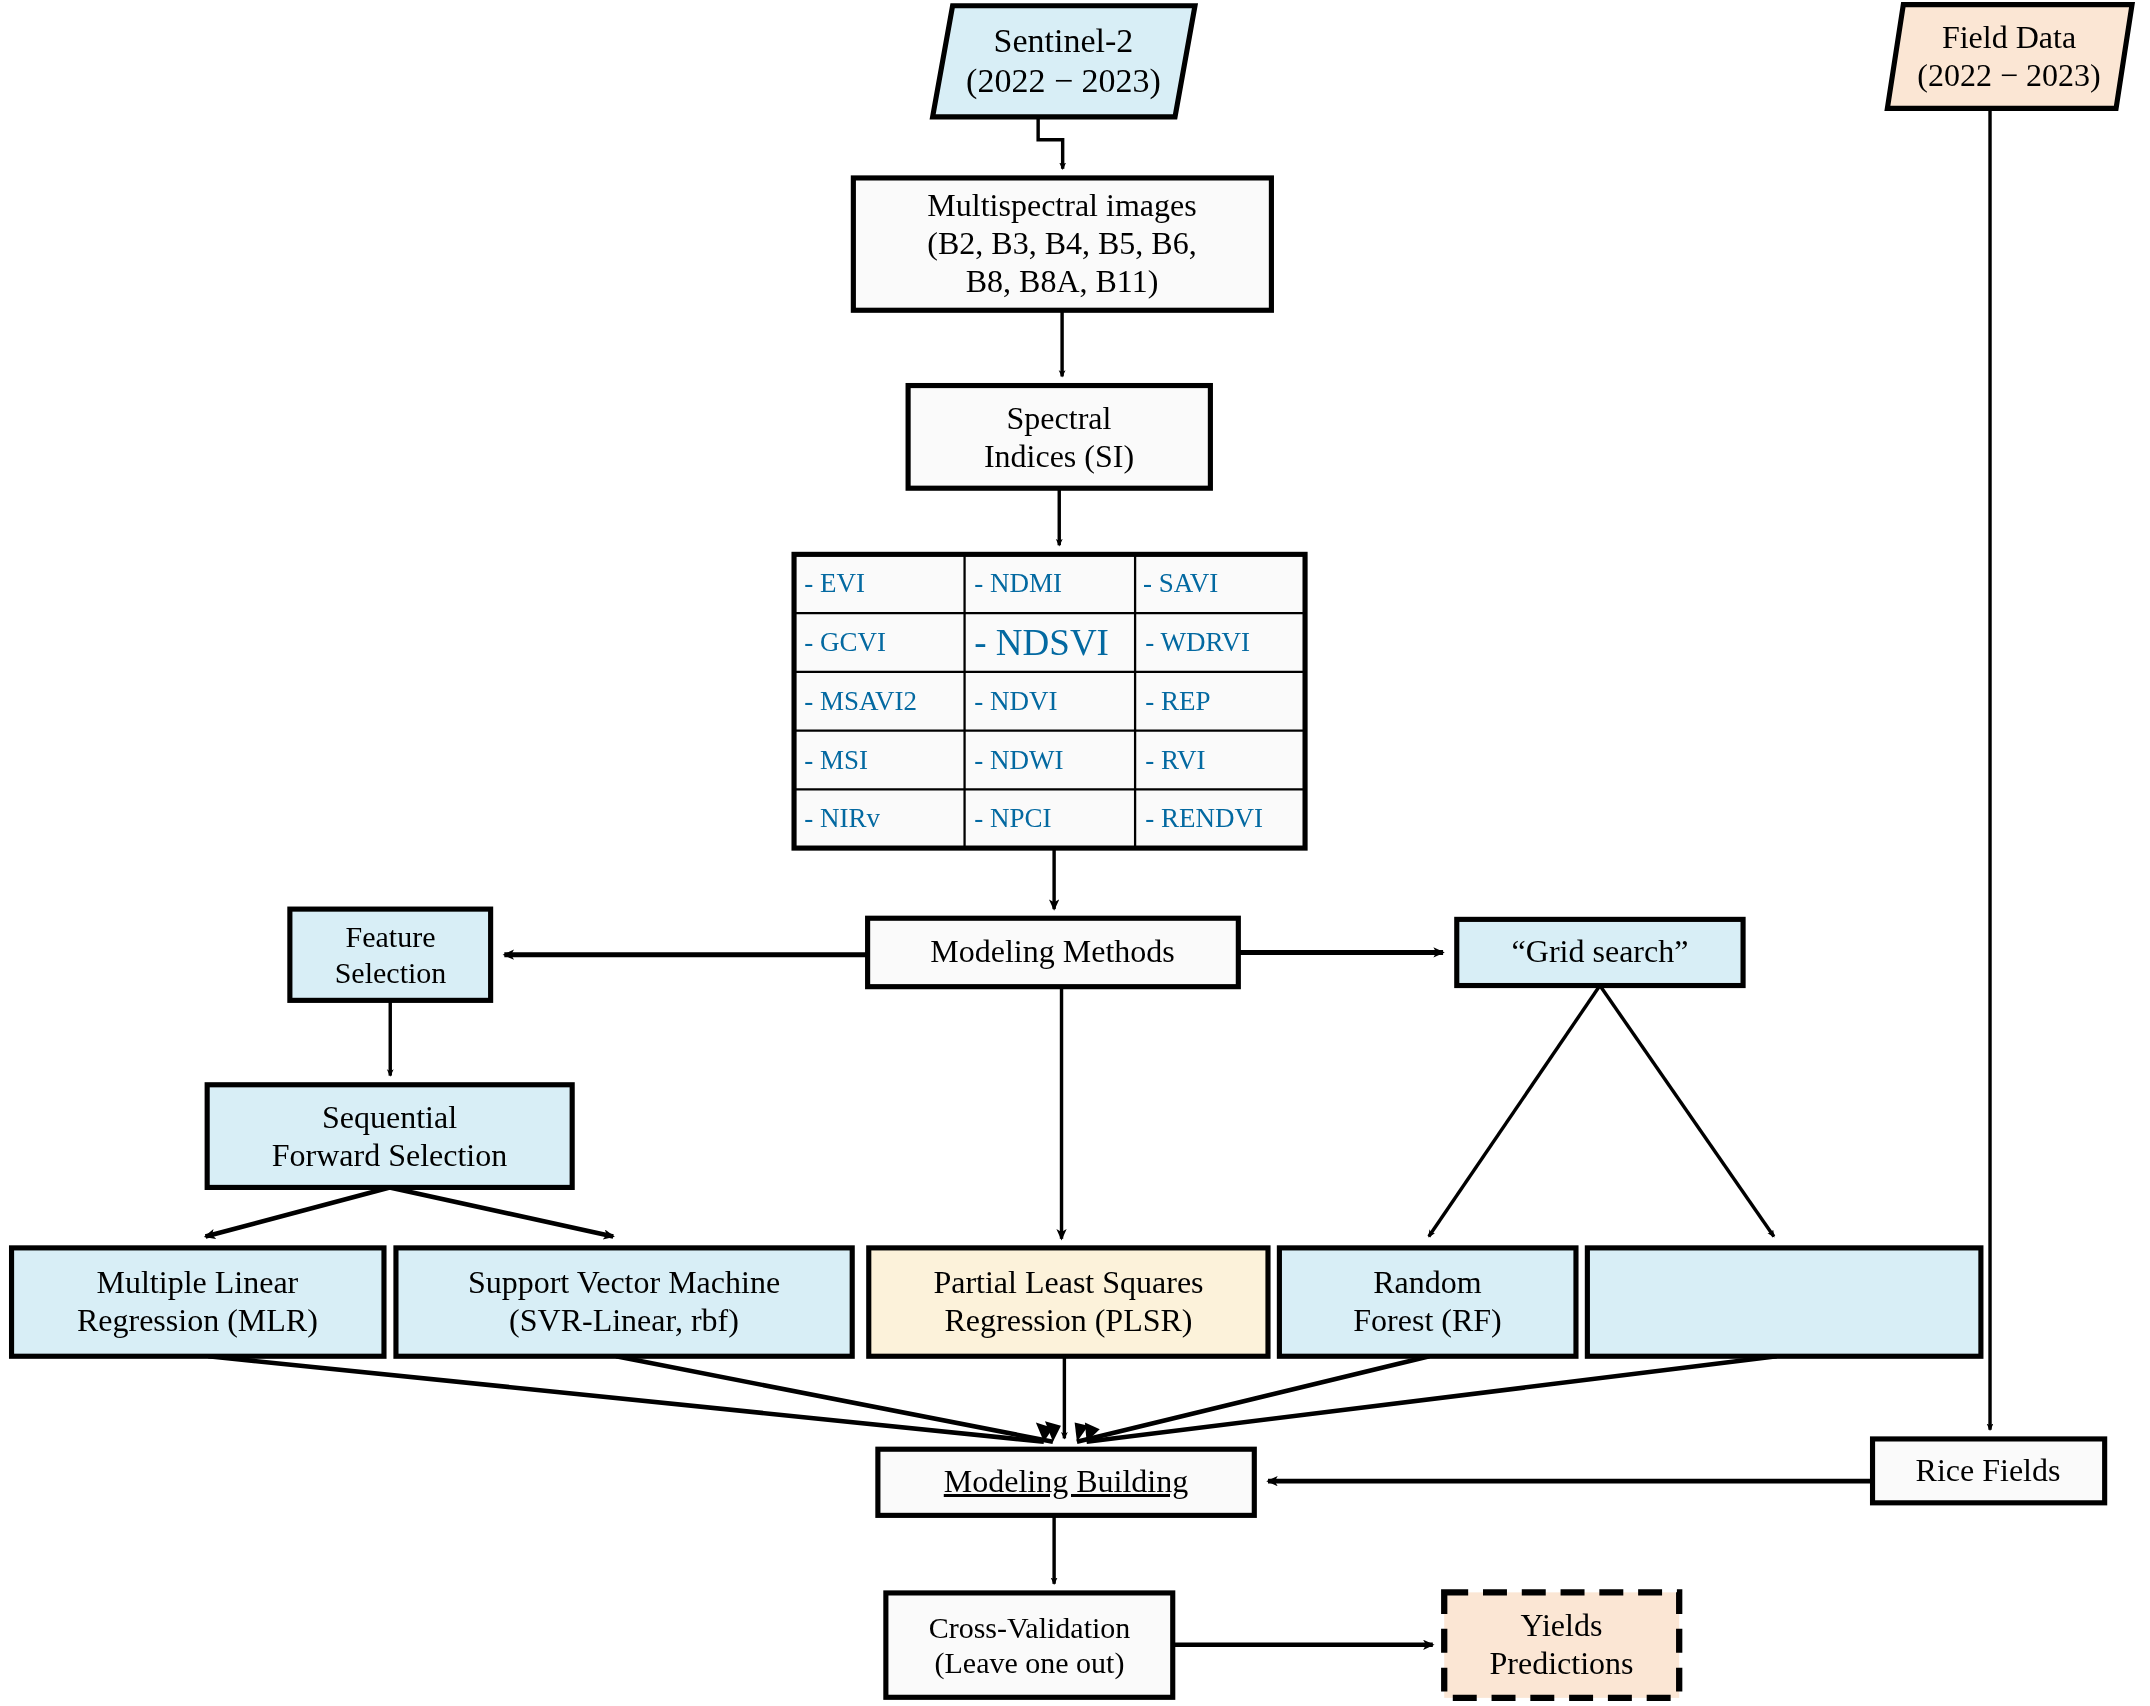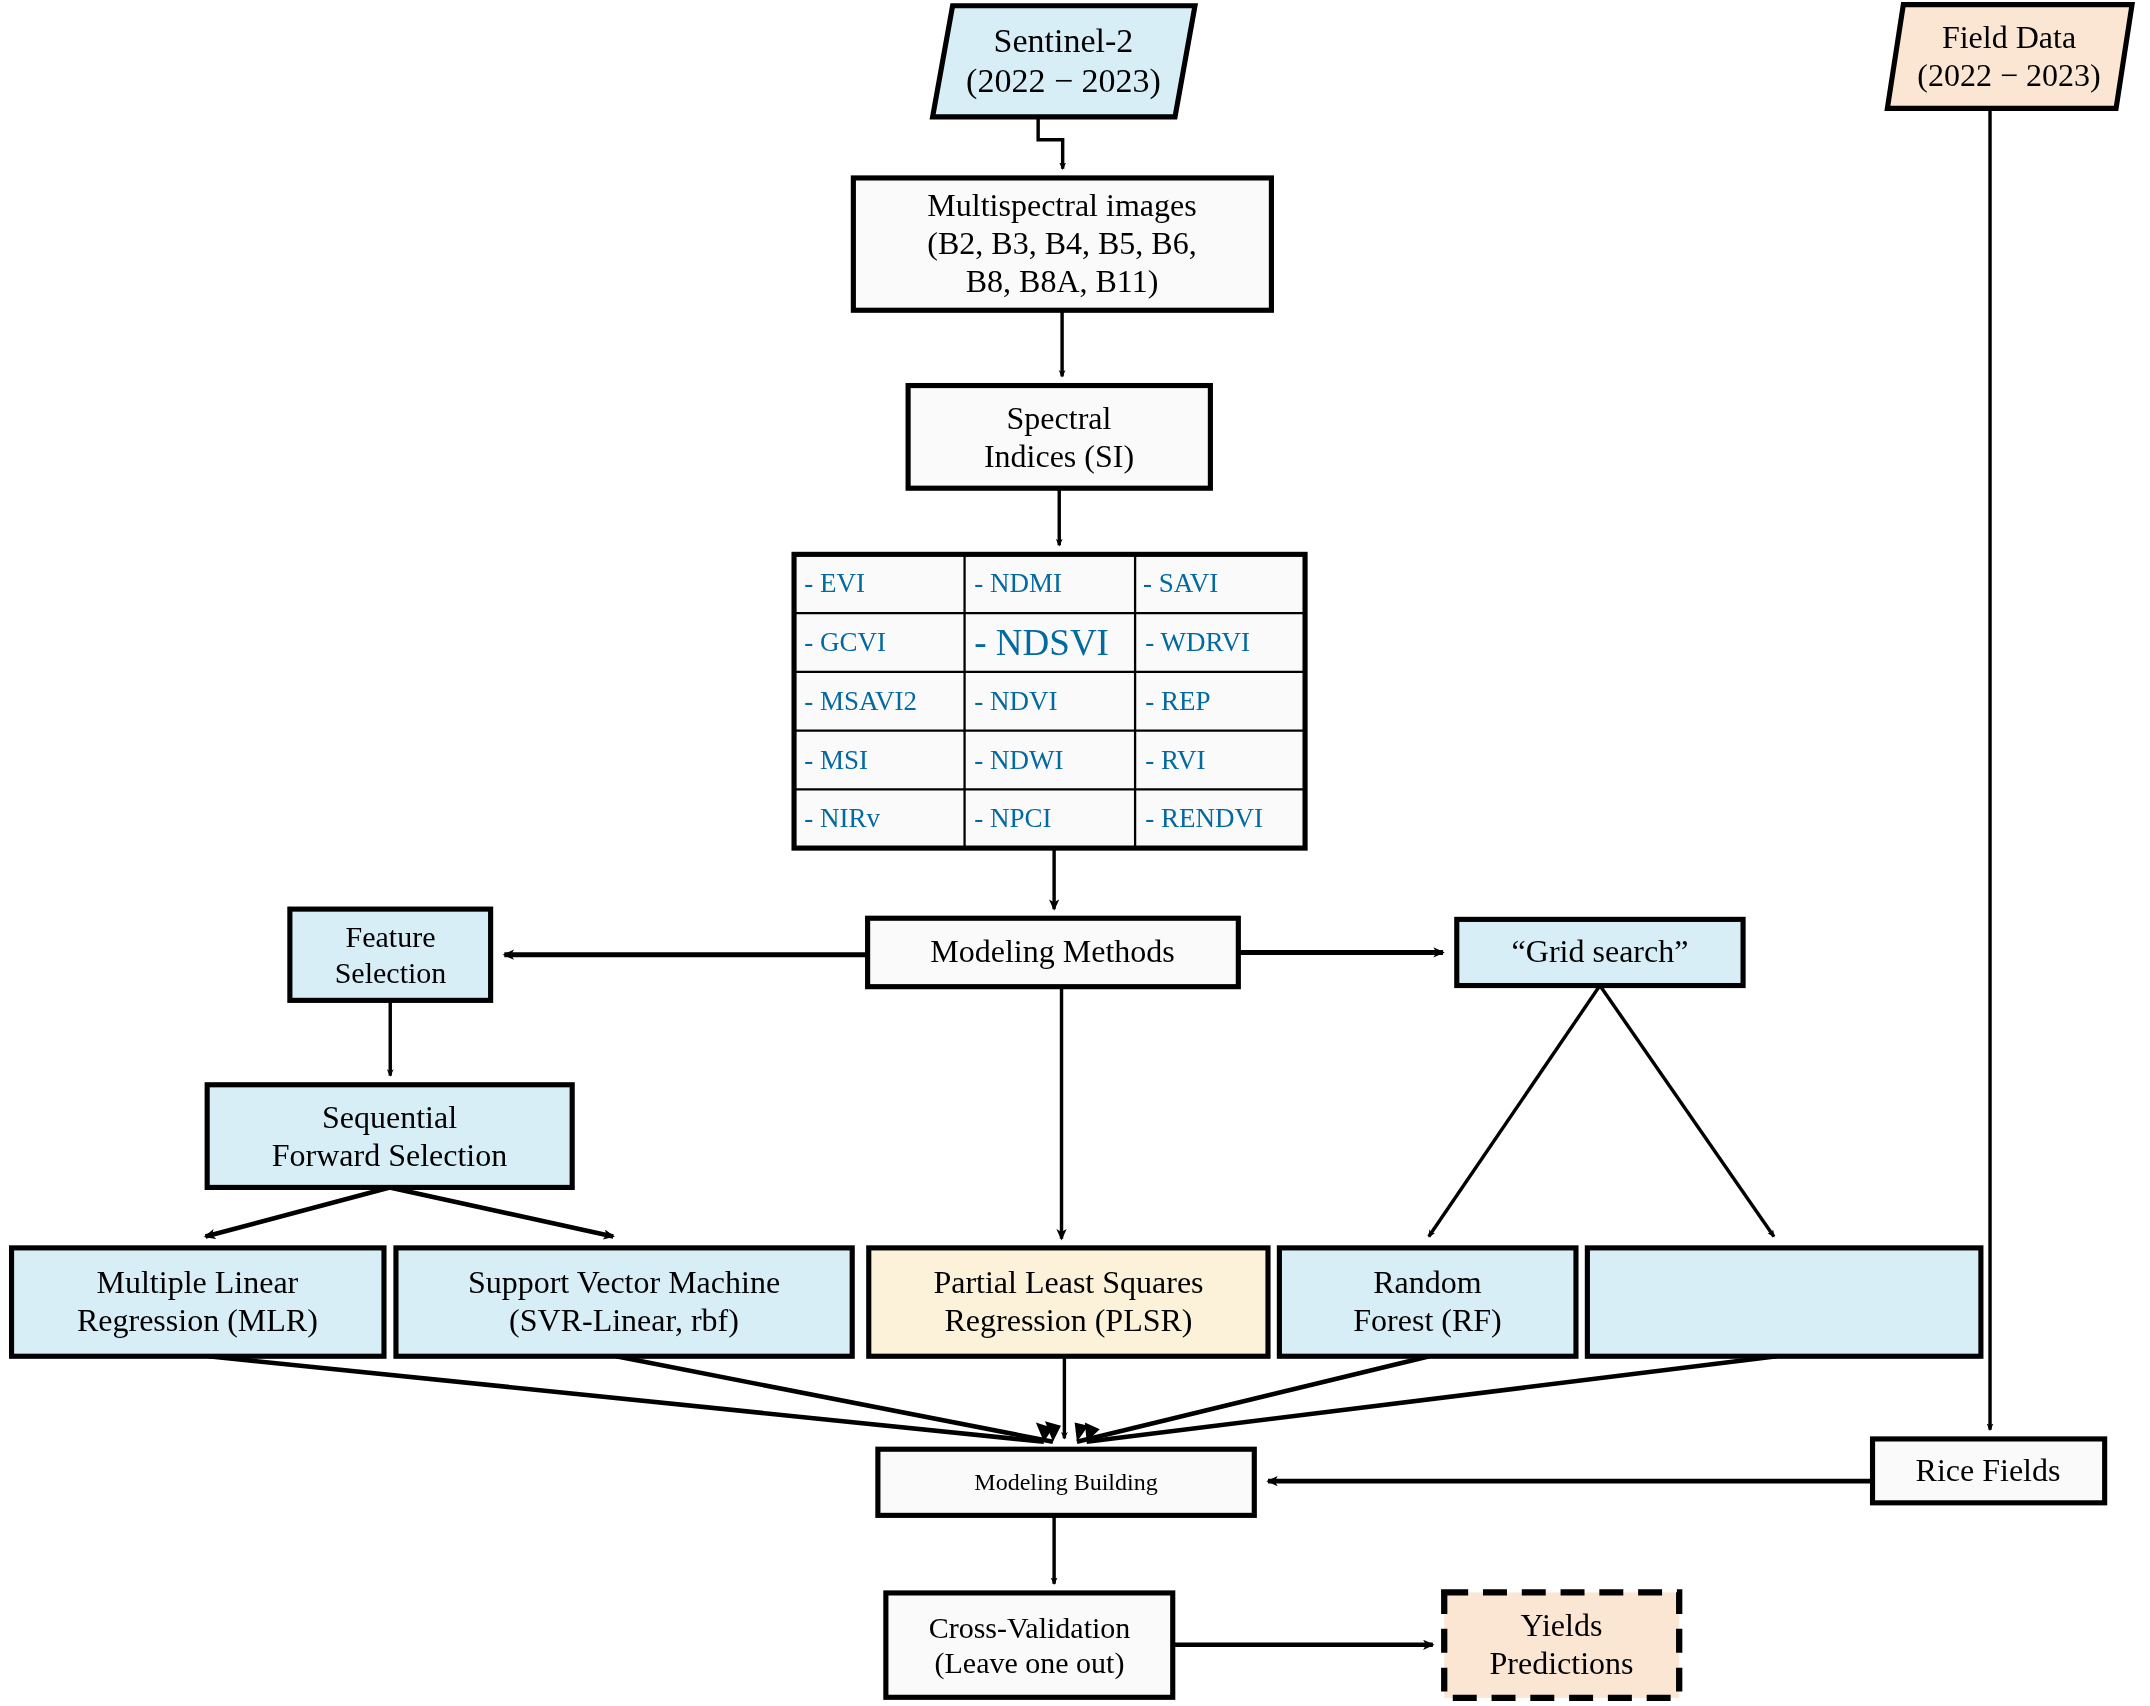--- a/index.html
+++ b/index.html
@@ -170,21 +170,21 @@
 <div class="node-text" style="left:396px;top:1248px;width:456px;height:108px;font-size:32px;">Support Vector Machine
 (SVR-Linear, rbf)</div>
 
 <div class="node-text" style="left:869px;top:1248px;width:399px;height:108px;font-size:32px;">Partial Least Squares
 Regression (PLSR)</div>
 
 <div class="node-text" style="left:1279px;top:1248px;width:297px;height:108px;font-size:32px;">Random
 Forest (RF)</div>
 
 
-<div class="node-text" style="left:878px;top:1449px;width:376px;height:66px;font-size:24px;">Modeling Building</div>
+<div class="node-text" style="left:878px;top:1449px;width:376px;height:66px;font-size:32px;text-decoration:underline;">Modeling Building</div>
 
 <div class="node-text" style="left:1872px;top:1439px;width:232px;height:64px;font-size:32px;">Rice Fields</div>
 
 <div class="node-text" style="left:886px;top:1593px;width:287px;height:104px;font-size:30px;">Cross-Validation
 (Leave one out)</div>
 
 <div class="node-text" style="left:1444px;top:1592px;width:235px;height:106px;font-size:32px;">Yields
 Predictions</div>
 
 </div>

